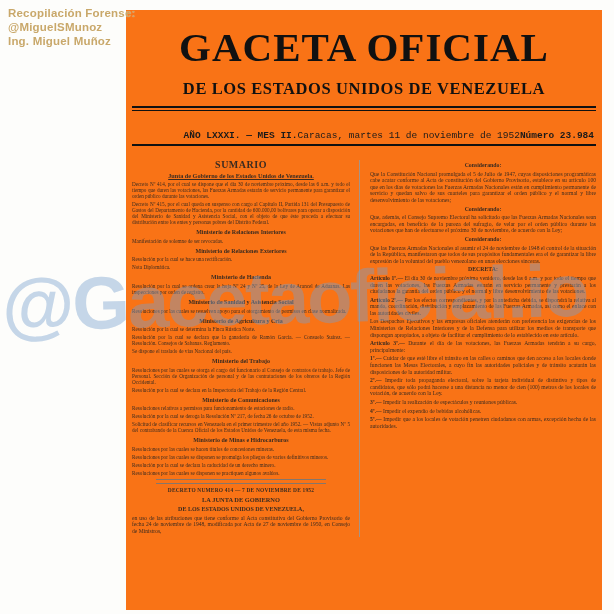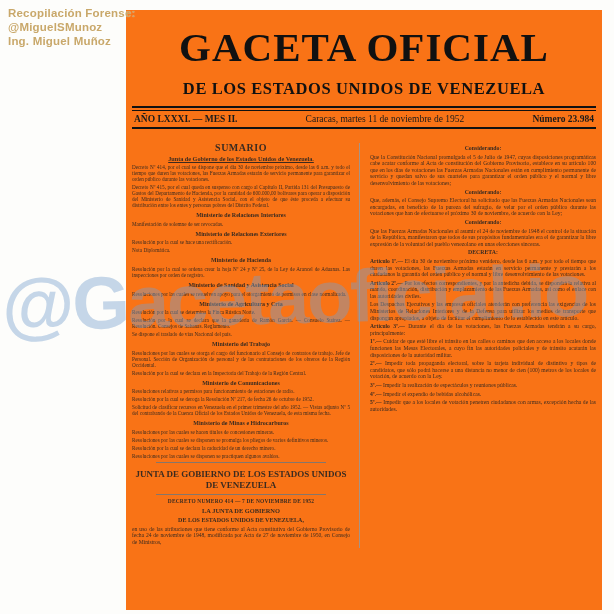--- a/index.html
+++ b/index.html
@@ -77,26 +77,27 @@
     color:#111;
   }
   .rule{
     height:2px;background:#111;
     margin:7px 6px 0 6px;
   }
   .rule.thin{height:1px;margin-top:2px;}
 
   .issueline{
     display:flex;
-    justify-content:space-between;
+    justify-content:flex-end;
     align-items:center;
-    font-family:Liberation Serif, serif;
+    font-family:Liberation Mono, monospace;
     font-size:9.5px;
     font-weight:bold;
     padding:3px 8px 3px 8px;
+    margin-top:16px;
   }
   .issueline .mid{font-weight:normal;font-size:9.5px;}
 
   .rule2{height:2px;background:#111;margin:0 6px;}
 
   
   .cols{
     display:flex;
     padding:6px 6px 0 6px;
     gap:10px;
@@ -243,21 +244,20 @@
         <div>
           <div class="ministry">Ministerio de Minas e Hidrocarburos</div>
           <div class="p tiny">Resoluciones por las cuales se hacen títulos de concesiones mineras.</div>
           <div class="p tiny">Resoluciones por las cuales se disponen se promulga los pliegos de varios definitivos mineros.</div>
           <div class="p tiny">Resolución por la cual se declara la caducidad de un derecho minero.</div>
           <div class="p tiny">Resoluciones por las cuales se disponen se practiquen algunos avalúos.</div>
         </div>
 
         <hr class="hr-s">
 
-        <div class="junta-head">JUNTA DE GOBIERNO DE LOS ESTADOS UNIDOS DE VENEZUELA</div>
         <hr class="hr-s">
         <div class="decreto">DECRETO NUMERO 414 — 7 DE NOVIEMBRE DE 1952</div>
         <div class="centered">LA JUNTA DE GOBIERNO</div>
         <div class="rc">DE LOS ESTADOS UNIDOS DE VENEZUELA,</div>
         <div class="p">en uso de las atribuciones que tiene conforme al Acta constitutiva del Gobierno Provisorio de fecha 24 de noviembre de 1948, modificada por Acta de 27 de noviembre de 1950, en Consejo de Ministros,</div>
       </div>
 
       <div class="col right fade">
         <div class="cons">Considerando:</div>
         <div class="p">Que la Constitución Nacional promulgada el 5 de Julio de 1947, cuyas disposiciones programáticas cabe acatar conforme al Acta de constitución del Gobierno Provisorio, establece en su artículo 100 que en los días de votaciones las Fuerzas Armadas Nacionales están en cumplimiento permanente de servicio y quedan salvo de sus cuarteles para garantizar el orden público y el normal y libre desenvolvimiento de las votaciones;</div>

